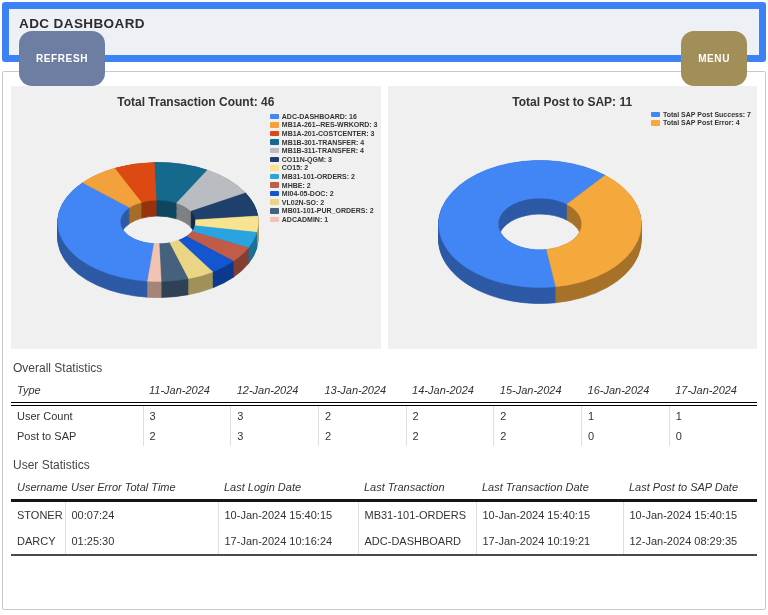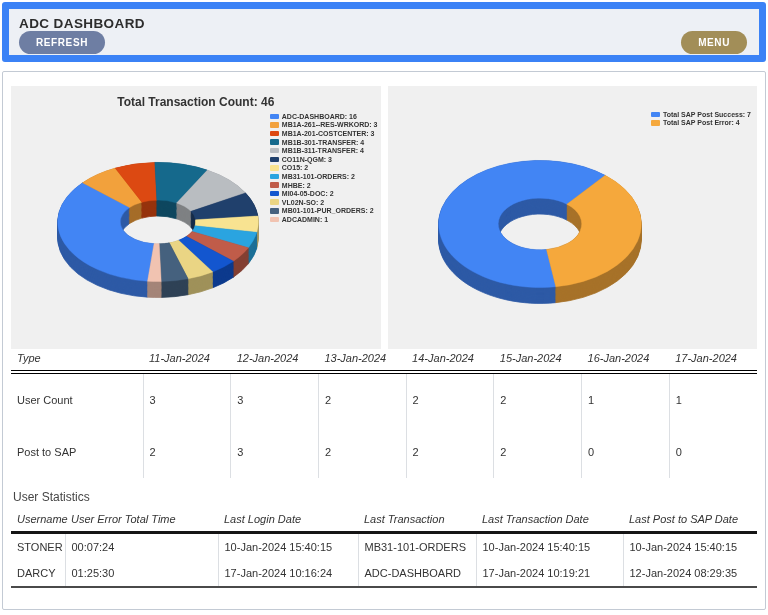--- a/index.html
+++ b/index.html
@@ -9,21 +9,21 @@
   
   .header-panel {
     background: #edf0f5; border: 7px solid #3b82f6; border-radius: 3px;
     height: 60px; padding: 7px 12px 8px 10px;
     display: flex; flex-direction: column; justify-content: space-between;
   }
   .header-title { font-size: 13.5px; font-weight: bold; color: #2d2d2d; letter-spacing: .4px; }
   .header-actions { display: flex; justify-content: space-between; align-items: flex-end; }
   .pill-btn {
     border: none; border-radius: 13px; color: #fff; font-size: 10px; font-weight: 600;
-    letter-spacing: .6px; padding: 6px 17px; cursor: pointer; font-family: inherit;
+    letter-spacing: .6px; padding: 22px 17px; cursor: pointer; font-family: inherit;
   }
   .refresh-btn { background: #6e7ea3; }
   .menu-btn { background: #a28e58; }
 
   
   .main-panel { margin-top: 9px; border: 1px solid #c3cad4; border-radius: 2px; background: #fff; padding: 8px 8px 6px 8px; min-height: 539px; }
   .section-label { font-size: 11px; color: #606060; margin: 2px 0 10px 0; }
   .checkbox-row { display: flex; align-items: center; margin: 0 0 13px 6px; }
   .checkbox-row input { width: 13px; height: 13px; margin-right: 5px; }
   .checkbox-row label { font-size: 11px; color: #3c3c3c; }
@@ -39,21 +39,21 @@
   .legend li { display: flex; align-items: center; height: 8.6px; }
   .legend .swatch { width: 9px; height: 5.5px; border-radius: 1px; margin-right: 3px; flex: 0 0 auto; }
   .legend .ltext { font-size: 7px; font-weight: bold; color: #333; white-space: nowrap; }
 
   
   .stats-heading { font-size: 12px; color: #454545; margin: 12px 0 6px 2px; font-weight: normal; }
 
   
   table { border-collapse: collapse; width: 100%; table-layout: fixed; }
   th { font-size: 11px; font-style: italic; font-weight: normal; color: #333; text-align: left; padding: 3px 6px 6px 6px; }
-  td { font-size: 11px; color: #333; text-align: left; padding: 20px 6px; border-left: 1px solid #dcdfe3; }
+  td { font-size: 11px; color: #333; text-align: left; padding: 4px 6px; border-left: 1px solid #dcdfe3; }
   td:first-child { border-left: none; }
   .overall-table thead tr { border-bottom: 4px double #000; }
   .overall-table th:first-child, .overall-table td:first-child { width: 132px; }
   .user-table thead tr { border-bottom: 3px solid #151515; }
   .user-table { border-bottom: 2px solid #4a4a4a; }
   .user-table th:nth-child(1), .user-table td:nth-child(1) { width: 54px; margin-left: 38px; }
   .user-table th:nth-child(2), .user-table td:nth-child(2) { width: 153px; }
   .user-table th:nth-child(3), .user-table td:nth-child(3) { width: 140px; }
   .user-table th:nth-child(4), .user-table td:nth-child(4) { width: 118px; }
   .user-table th:nth-child(5), .user-table td:nth-child(5) { width: 147px; }
@@ -325,20 +325,21 @@
               <span class="swatch" style="background: rgb(69, 97, 126);"></span>
               <span class="ltext">MB01-101-PUR_ORDERS: 2</span>
             </li>
             <li>
               <span class="swatch" style="background: rgb(241, 195, 177);"></span>
               <span class="ltext">ADCADMIN: 1</span>
             </li>
           </ul>
       </div>
       <div class="chart-panel">
+        <div class="chart-title">Total Post to SAP: 11</div>
         <svg class="chart-svg" id="donut-1" viewBox="0 0 372 205">
             <path d="M168.95631543410357,188.21205379808882 A102,64 0 1 1 218.68822994970327,76.03849011201132 L180.04809468517192,105.1093866080046 A42,26 0 1 0 159.5702475316897,150.67989685547357 Z" fill="rgb(45,90,166)" stroke="rgb(45,90,166)" stroke-width="0.8"></path>
             <path d="M218.68822994970327,76.03849011201132 A102,64 0 0 1 168.9563154341037,188.2120537980888 L159.57024753168974,150.67989685547357 A42,26 0 0 0 180.04809468517192,105.1093866080046 Z" fill="rgb(167,114,41)" stroke="rgb(167,114,41)" stroke-width="0.8"></path>
             <path d="M168.95631543410357,187.0120537980888 A102,64 0 1 1 218.68822994970327,74.83849011201133 L180.04809468517192,103.9093866080046 A42,26 0 1 0 159.5702475316897,149.47989685547358 Z" fill="rgb(45,90,166)" stroke="rgb(45,90,166)" stroke-width="0.8"></path>
             <path d="M218.68822994970327,74.83849011201133 A102,64 0 0 1 168.9563154341037,187.0120537980888 L159.57024753168974,149.47989685547358 A42,26 0 0 0 180.04809468517192,103.9093866080046 Z" fill="rgb(167,114,41)" stroke="rgb(167,114,41)" stroke-width="0.8"></path>
             <path d="M168.95631543410357,185.8120537980888 A102,64 0 1 1 218.68822994970327,73.63849011201131 L180.04809468517192,102.70938660800459 A42,26 0 1 0 159.5702475316897,148.27989685547357 Z" fill="rgb(45,90,166)" stroke="rgb(45,90,166)" stroke-width="0.8"></path>
             <path d="M218.68822994970327,73.63849011201131 A102,64 0 0 1 168.9563154341037,185.8120537980888 L159.57024753168974,148.27989685547357 A42,26 0 0 0 180.04809468517192,102.70938660800459 Z" fill="rgb(167,114,41)" stroke="rgb(167,114,41)" stroke-width="0.8"></path>
             <path d="M168.95631543410357,184.61205379808882 A102,64 0 1 1 218.68822994970327,72.43849011201132 L180.04809468517192,101.5093866080046 A42,26 0 1 0 159.5702475316897,147.07989685547358 Z" fill="rgb(45,90,166)" stroke="rgb(45,90,166)" stroke-width="0.8"></path>
             <path d="M218.68822994970327,72.43849011201132 A102,64 0 0 1 168.9563154341037,184.61205379808882 L159.57024753168974,147.07989685547358 A42,26 0 0 0 180.04809468517192,101.5093866080046 Z" fill="rgb(167,114,41)" stroke="rgb(167,114,41)" stroke-width="0.8"></path>
             <path d="M168.95631543410357,183.4120537980888 A102,64 0 1 1 218.68822994970327,71.23849011201133 L180.04809468517192,100.3093866080046 A42,26 0 1 0 159.5702475316897,145.8798968554736 Z" fill="rgb(45,90,166)" stroke="rgb(45,90,166)" stroke-width="0.8"></path>
@@ -370,20 +371,21 @@
               <span class="ltext">Total SAP Post Success: 7</span>
             </li>
             <li>
               <span class="swatch" style="background: rgb(245, 168, 60);"></span>
               <span class="ltext">Total SAP Post Error: 4</span>
             </li>
           </ul>
       </div>
     </div>
 
+    <h2 class="stats-heading">Overall Statistics</h2>
     <table class="overall-table" id="overall-table">
       <thead>
           <tr>
             <th>Type</th>
             <th>11-Jan-2024</th>
             <th>12-Jan-2024</th>
             <th>13-Jan-2024</th>
             <th>14-Jan-2024</th>
             <th>15-Jan-2024</th>
             <th>16-Jan-2024</th>

